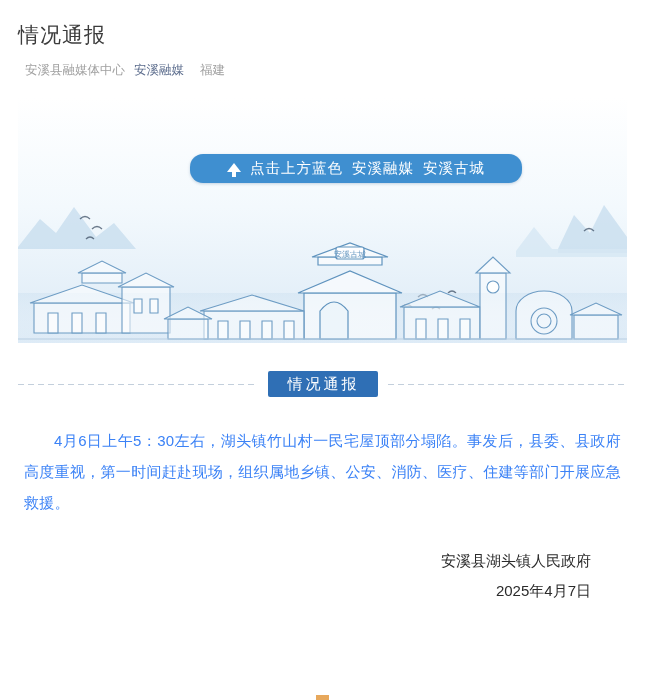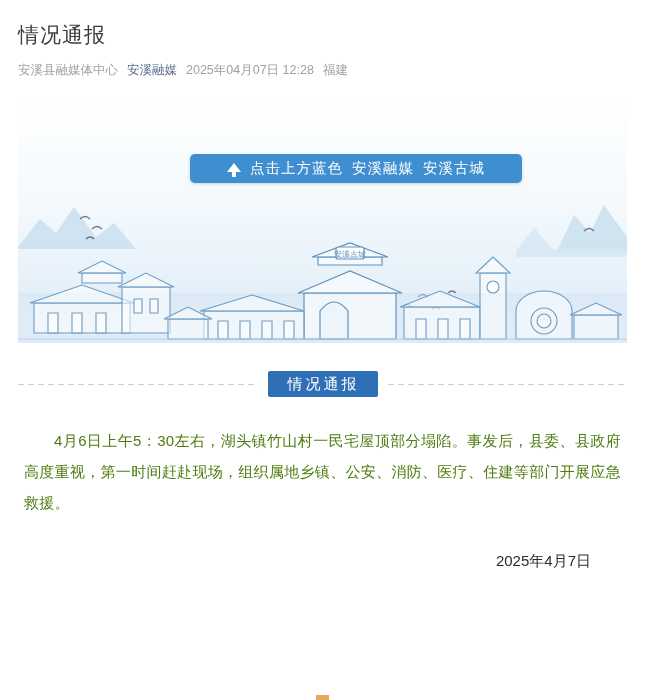--- a/index.html
+++ b/index.html
@@ -38,20 +38,21 @@
     display: flex;
     align-items: center;
     gap: 9px;
     white-space: nowrap;
   }
   .meta-account {
     color: #5a6b8c;
   }
   .meta-gray {
     color: #a0a0a0;
+    margin-left: 7px;
   }
 
   
   .banner {
     position: relative;
     margin-top: 18px;
     width: 609px;
     height: 246px;
     overflow: hidden;
     background: linear-gradient(180deg, #ffffff 0%, #f4f9fd 42%, #e8f2fa 72%, #dceaf6 100%);
@@ -60,21 +61,21 @@
     position: absolute;
     left: 0;
     top: 0;
   }
   .follow-pill {
     position: absolute;
     left: 172px;
     top: 57px;
     width: 332px;
     height: 29px;
-    border-radius: 5px;
+    border-radius: 13px;
     background: #3f8fd0;
     color: #ffffff;
     font-size: 14.5px;
     display: flex;
     align-items: center;
     justify-content: center;
     gap: 7px;
     letter-spacing: 1px;
     box-shadow: 0 1px 3px rgba(40,90,140,.25);
   }
@@ -127,21 +128,21 @@
   }
 
   
   .body-wrap {
     margin-top: 26px;
     padding: 0 6px;
   }
   .para {
     font-size: 15px;
     line-height: 31px;
-    color: #4d7c0f;
+    color: #3b82f6;
     text-align: justify;
     text-indent: 2em;
     margin: 12px 0 22px 0;
     letter-spacing: .3px;
   }
   .signature {
     margin-top: 28px;
     text-align: right;
     font-size: 15px;
     line-height: 30px;
@@ -169,21 +170,20 @@
 </head>
 <body>
 
 <div class="page">
 
   <h1 class="article-title">情况通报</h1>
 
   <div class="meta-line">
     <span class="meta-gray">安溪县融媒体中心</span>
     <span class="meta-account">安溪融媒</span>
-    <span class="meta-gray">2025年04月07日 12:28</span>
     <span class="meta-gray">福建</span>
   </div>
 
   <div class="banner">
     <svg width="609" height="246" viewBox="0 0 609 246">
 
       <rect x="0" y="0" width="609" height="246" fill="url(#g1)"></rect>
       <defs>
         <linearGradient id="g1" x1="0" y1="0" x2="0" y2="1">
           <stop offset="0%" stop-color="#ffffff"></stop>
@@ -279,20 +279,21 @@
   <div class="section-head">
     <span class="rule dashed"></span>
     <span class="section-label">情况通报</span>
     <span class="rule dashed"></span>
   </div>
 
   <div class="body-wrap">
     <p class="para">4月6日上午5：30左右，湖头镇竹山村一民宅屋顶部分塌陷。事发后，县委、县政府高度重视，第一时间赶赴现场，组织属地乡镇、公安、消防、医疗、住建等部门开展应急救援。</p>
 
     <div class="signature">
+      <div>安溪县湖头镇人民政府</div>
       <div>2025年4月7日</div>
     </div>
   </div>
 
   <div class="footer-orn">
 
     <span class="f-box"></span>
 
   </div>
 

